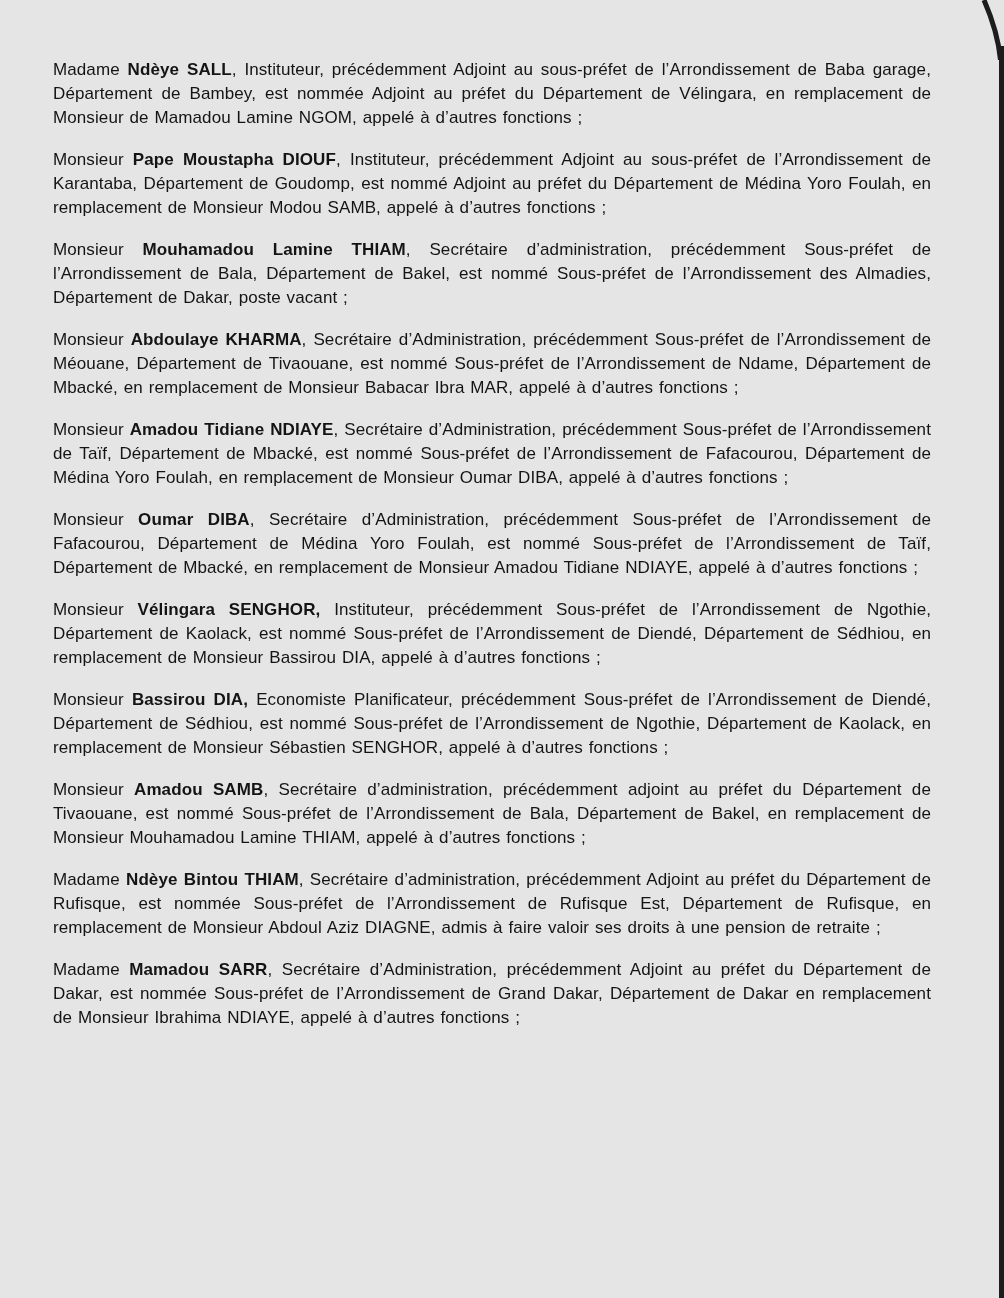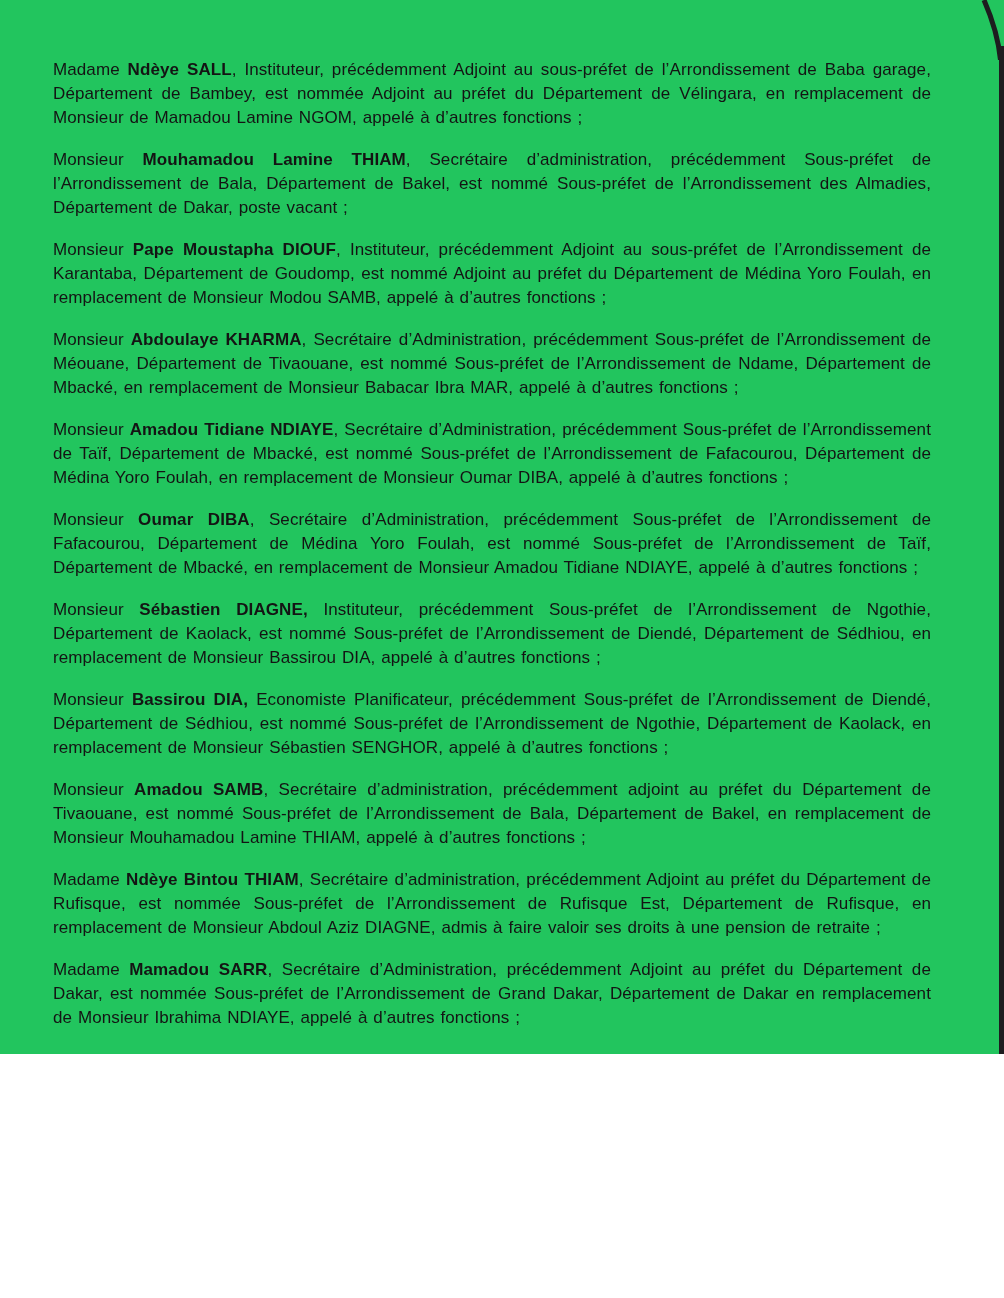--- a/index.html
+++ b/index.html
@@ -3,22 +3,22 @@
 <meta charset="utf-8">
 <style>
   html, body {
     margin: 0;
     padding: 0;
     background: #ffffff;
   }
   .page {
     position: relative;
     width: 1004px;
-    height: 1054px;
-    background: #22c55e;
+    height: 1298px;
+    background: #e5e5e5;
     overflow: hidden;
     font-family: "Liberation Sans", "DejaVu Sans", sans-serif;
   }
   .text-block {
     position: absolute;
     left: 53px;
     top: 58px;
     width: 878px;
     color: #141414;
     font-size: 17px;
@@ -55,31 +55,31 @@
 <div class="page">
 
   <svg class="scan-curve" viewBox="0 0 24 60" xmlns="http://www.w3.org/2000/svg" aria-hidden="true">
     <path d="M4 0 C 11 16, 18 34, 20.5 60" stroke="#1d1d1f" stroke-width="5" fill="none"></path>
   </svg>
   <div class="scan-line"></div>
 
   <div class="text-block">
     <p class="para"><span class="salutation">Madame </span><span class="person-name">Ndèye SALL</span><span class="para-body">, Instituteur, précédemment Adjoint au sous-préfet de l’Arrondissement de Baba garage, Département de Bambey, est nommée Adjoint au préfet du Département de Vélingara, en remplacement de Monsieur de Mamadou Lamine NGOM, appelé à d’autres fonctions ;</span></p>
 
+    <p class="para"><span class="salutation">Monsieur </span><span class="person-name">Pape Moustapha DIOUF</span><span class="para-body">, Instituteur, précédemment Adjoint au sous-préfet de l’Arrondissement de Karantaba, Département de Goudomp, est nommé Adjoint au préfet du Département de Médina Yoro Foulah, en remplacement de Monsieur Modou SAMB, appelé à d’autres fonctions ;</span></p>
+
     <p class="para"><span class="salutation">Monsieur </span><span class="person-name">Mouhamadou Lamine THIAM</span><span class="para-body">, Secrétaire d’administration, précédemment Sous-préfet de l’Arrondissement de Bala, Département de Bakel, est nommé Sous-préfet de l’Arrondissement des Almadies, Département de Dakar, poste vacant ;</span></p>
-
-    <p class="para"><span class="salutation">Monsieur </span><span class="person-name">Pape Moustapha DIOUF</span><span class="para-body">, Instituteur, précédemment Adjoint au sous-préfet de l’Arrondissement de Karantaba, Département de Goudomp, est nommé Adjoint au préfet du Département de Médina Yoro Foulah, en remplacement de Monsieur Modou SAMB, appelé à d’autres fonctions ;</span></p>
 
     <p class="para"><span class="salutation">Monsieur </span><span class="person-name">Abdoulaye KHARMA</span><span class="para-body">, Secrétaire d’Administration, précédemment Sous-préfet de l’Arrondissement de Méouane, Département de Tivaouane, est nommé Sous-préfet de l’Arrondissement de Ndame, Département de Mbacké, en remplacement de Monsieur Babacar Ibra MAR, appelé à d’autres fonctions ;</span></p>
 
     <p class="para"><span class="salutation">Monsieur </span><span class="person-name">Amadou Tidiane NDIAYE</span><span class="para-body">, Secrétaire d’Administration, précédemment Sous-préfet de l’Arrondissement de Taïf, Département de Mbacké, est nommé Sous-préfet de l’Arrondissement de Fafacourou, Département de Médina Yoro Foulah, en remplacement de Monsieur Oumar DIBA, appelé à d’autres fonctions ;</span></p>
 
     <p class="para"><span class="salutation">Monsieur </span><span class="person-name">Oumar DIBA</span><span class="para-body">, Secrétaire d’Administration, précédemment Sous-préfet de l’Arrondissement de Fafacourou, Département de Médina Yoro Foulah, est nommé Sous-préfet de l’Arrondissement de Taïf, Département de Mbacké, en remplacement de Monsieur Amadou Tidiane NDIAYE, appelé à d’autres fonctions ;</span></p>
 
-    <p class="para"><span class="salutation">Monsieur </span><span class="person-name">Sébastien DIAGNE,</span><span class="para-body"> Instituteur, précédemment Sous-préfet de l’Arrondissement de Ngothie, Département de Kaolack, est nommé Sous-préfet de l’Arrondissement de Diendé, Département de Sédhiou, en remplacement de Monsieur Bassirou DIA, appelé à d’autres fonctions ;</span></p>
+    <p class="para"><span class="salutation">Monsieur </span><span class="person-name">Vélingara SENGHOR,</span><span class="para-body"> Instituteur, précédemment Sous-préfet de l’Arrondissement de Ngothie, Département de Kaolack, est nommé Sous-préfet de l’Arrondissement de Diendé, Département de Sédhiou, en remplacement de Monsieur Bassirou DIA, appelé à d’autres fonctions ;</span></p>
 
     <p class="para"><span class="salutation">Monsieur </span><span class="person-name">Bassirou DIA,</span><span class="para-body"> Economiste Planificateur, précédemment Sous-préfet de l’Arrondissement de Diendé, Département de Sédhiou, est nommé Sous-préfet de l’Arrondissement de Ngothie, Département de Kaolack, en remplacement de Monsieur Sébastien SENGHOR, appelé à d’autres fonctions ;</span></p>
 
     <p class="para"><span class="salutation">Monsieur </span><span class="person-name">Amadou SAMB</span><span class="para-body">, Secrétaire d’administration, précédemment adjoint au préfet du Département de Tivaouane, est nommé Sous-préfet de l’Arrondissement de Bala, Département de Bakel, en remplacement de Monsieur Mouhamadou Lamine THIAM, appelé à d’autres fonctions ;</span></p>
 
     <p class="para"><span class="salutation">Madame </span><span class="person-name">Ndèye Bintou THIAM</span><span class="para-body">, Secrétaire d’administration, précédemment Adjoint au préfet du Département de Rufisque, est nommée Sous-préfet de l’Arrondissement de Rufisque Est, Département de Rufisque, en remplacement de Monsieur Abdoul Aziz DIAGNE, admis à faire valoir ses droits à une pension de retraite ;</span></p>
 
     <p class="para"><span class="salutation">Madame </span><span class="person-name">Mamadou SARR</span><span class="para-body">, Secrétaire d’Administration, précédemment Adjoint au préfet du Département de Dakar, est nommée Sous-préfet de l’Arrondissement de Grand Dakar, Département de Dakar en remplacement de Monsieur Ibrahima NDIAYE, appelé à d’autres fonctions ;</span></p>
   </div>
 

